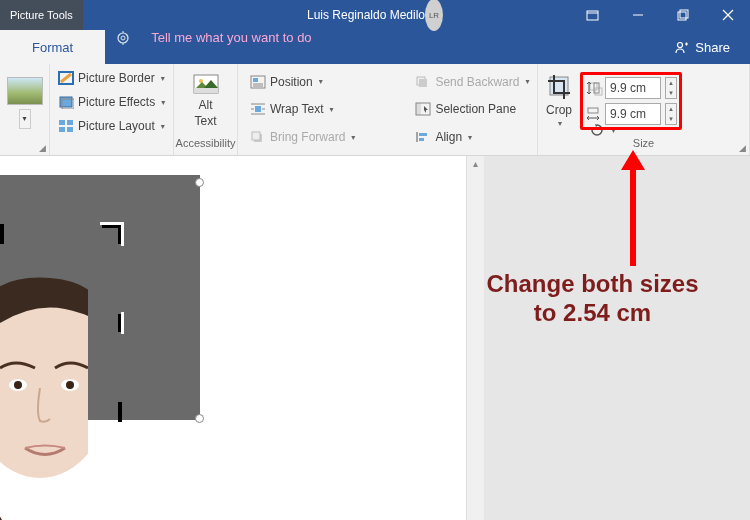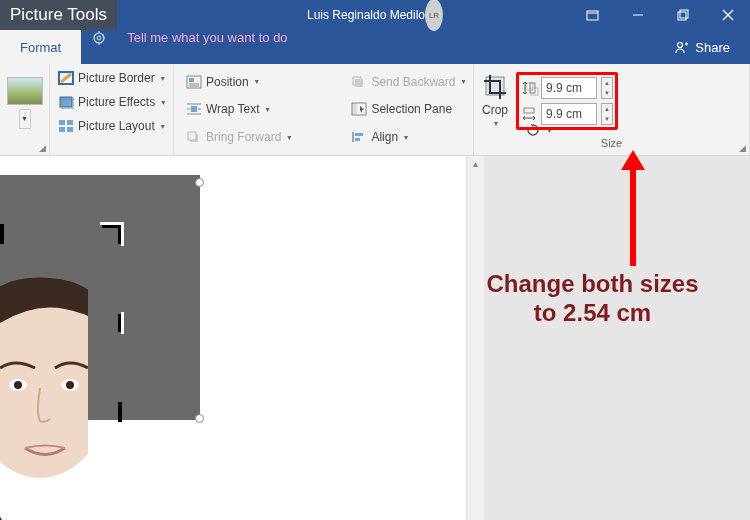--- a/index.html
+++ b/index.html
@@ -1,27 +1,27 @@
 <!DOCTYPE html>
 <html><head>
 <meta charset="utf-8">
 <style>
   * { box-sizing: border-box; margin: 0; padding: 0; font-family: "Segoe UI", sans-serif; }
   body { width: 750px; height: 520px; overflow: hidden; background: #fff; position: relative; }
 
   .titlebar { height: 30px; background: #2b579a; display: flex; align-items: center; color: #fff; font-size: 12px; position: relative; }
-  .titlebar .tools-label { background: #444d5a; height: 100%; display: flex; align-items: center; padding: 0 10px; font-size: 17px; }
+  .titlebar .tools-label { background: #444d5a; height: 100%; display: flex; align-items: center; padding: 0 10px; font-size: 11px; }
   .titlebar .doc-title { position: absolute; left: 50%; transform: translateX(-50%); display: flex; align-items: center; }
   .titlebar .avatar { width: 18px; height: 32px; border-radius: 50%; background: #d0d0d0; color: #555; font-size: 8px; display: flex; align-items: center; justify-content: center; }
   .titlebar .win-controls { position: absolute; right: 0; display: flex; height: 100%; }
   .titlebar .win-btn { width: 45px; display: flex; align-items: center; justify-content: center; font-size: 11px; }
   .titlebar .win-btn svg { stroke: #fff; fill: none; }
 
   .tabbar { height: 34px; background: #2b579a; display: flex; align-items: stretch; color: #fff; font-size: 13px; }
-  .tab { padding: 0 20px; display: flex; align-items: center; }
+  .tab { padding: 0 32px; display: flex; align-items: center; }
   .tab.active { background: #f3f3f3; color: #2b579a; }
   .tellme { display: flex; align-items: flex-start; gap: 20px; padding: 0 10px; color: #f9a8d4; font-size: 13px; }
   .tellme svg { stroke: #e0e6ef; }
   .share { margin-left: auto; display: flex; align-items: center; gap: 6px; padding: 0 20px; }
   .share svg { stroke: #fff; fill: none; }
 
   .ribbon { height: 92px; background: #f3f3f3; border-bottom: 1px solid #d6d6d6; display: flex; font-size: 12px; color: #444; position: relative; }
   .group { border-right: 1px solid #e1e1e1; display: flex; flex-direction: column; height: 100%; position: relative; }
   .group-body { flex: 1; display: flex; padding: 2px 4px; }
   .group-label { text-align: center; font-size: 11px; color: #666; padding-bottom: 2px; height: 18px; }
@@ -165,20 +165,34 @@
             <rect x="1" y="8" width="6" height="5" fill="#6aa8dd"></rect>
             <rect x="9" y="8" width="6" height="5" fill="#6aa8dd"></rect>
           </svg>
         <span>Picture Layout</span>
           <span class="dd">▾</span>
       </div>
     </div>
     <div class="group-label"></div>
   </div>
 
+  <div class="group acc-group">
+    <div class="acc-body">
+      <svg width="28" height="24" viewBox="0 0 28 24">
+          <rect x="2" y="2" width="24" height="18" fill="#fff" stroke="#888"></rect>
+          <rect x="2" y="15" width="24" height="5" fill="#ddd"></rect>
+          <circle cx="9" cy="8" r="2" fill="#f0c04a"></circle>
+          <path d="M4 15 L10 9 L16 15 Z" fill="#5a8a3a"></path>
+          <path d="M12 15 L19 7 L26 15 Z" fill="#3a6a2a"></path>
+        </svg>
+      <div>Alt</div>
+      <div>Text</div>
+    </div>
+    <div class="group-label">Accessibility</div>
+  </div>
 
   <div class="group arrange-group">
     <div class="arrange-cols group-body">
       <div class="arrange-col">
         <div class="btn-row">
           <svg width="16" height="14" viewBox="0 0 16 14">
               <rect x="1" y="1" width="14" height="12" fill="none" stroke="#888"></rect>
               <rect x="3" y="3" width="5" height="4" fill="#6aa8dd"></rect>
               <line x1="3" y1="9" x2="13" y2="9" stroke="#888"></line>
               <line x1="3" y1="11" x2="13" y2="11" stroke="#888"></line>

